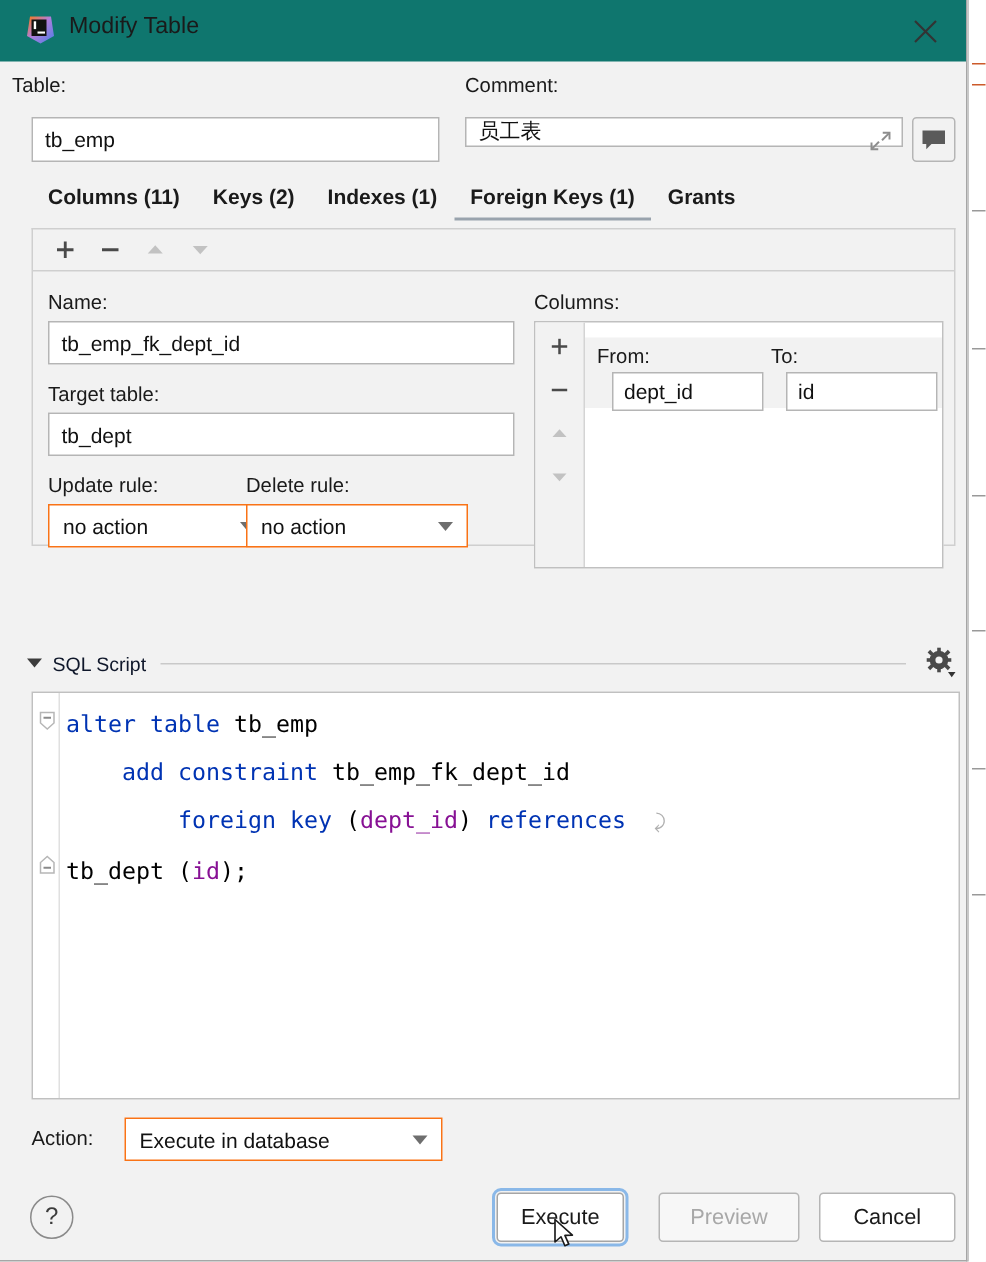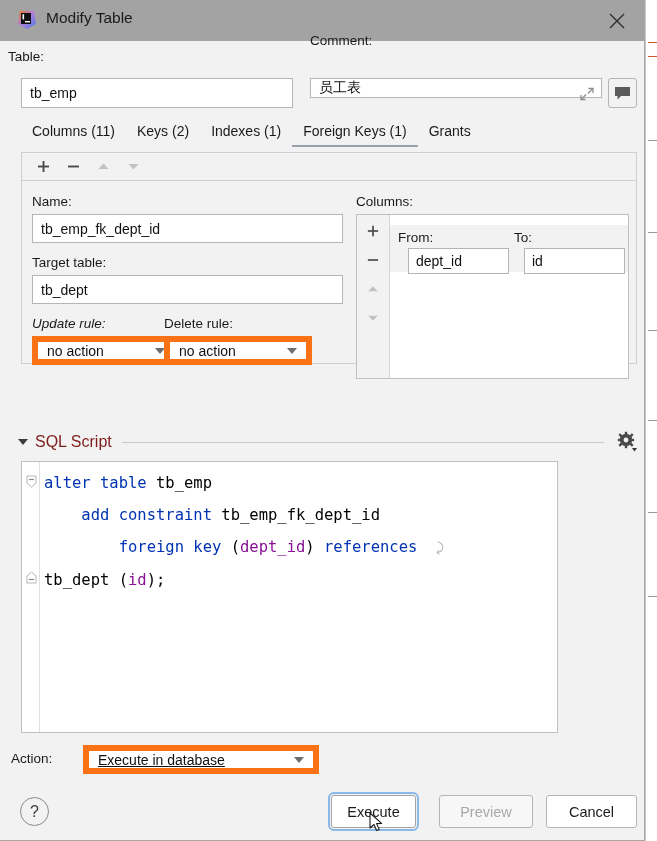--- a/index.html
+++ b/index.html
@@ -21,21 +21,21 @@
   #dialog {
     position: absolute; top: 0; left: 0;
     width: 645px; height: 841px;
     background: #f2f2f2;
     border: 1px solid #a6a6a6;
     border-top: none; border-left: none;
   }
 
   
   #titlebar {
-    position: relative; height: 41px; background: #a3a3a3;
+    position: relative; height: 41px; background: #0f766e;
   }
   #app-icon {
     position: absolute; left: 17px; top: 10px; width: 20px; height: 20px;
   }
   #title-text {
     position: absolute; left: 46px; top: 9px;
     font-size: 15.5px; color: #1a1a1a;
   }
   #close-btn {
     position: absolute; right: 14px; top: 8px;
@@ -50,39 +50,39 @@
     position: absolute;
     background: #ffffff;
     border: 1px solid #b5b5b5;
     font-size: 14px; color: #111;
     padding: 0 8px;
     display: flex; align-items: center;
     font-family: "Liberation Sans", sans-serif;
   }
   #table-label { left: 8px; top: 49px; }
   #table-input { left: 21px; top: 78px; width: 272px; height: 30px; }
-  #comment-label { left: 310px; top: 33px; }
+  #comment-label { left: 310px; top: 49px; }
   #comment-input { left: 310px; top: 78px; width: 292px; height: 20px; }
   #comment-expand {
     position: absolute; right: 6px; top: 7px; width: 16px; height: 16px;
   }
   #comment-btn {
     position: absolute; left: 608px; top: 78px; width: 29px; height: 30px;
     background: #f2f2f2; border: 1px solid #b5b5b5; border-radius: 3px;
     display:flex; align-items:center; justify-content:center; cursor:pointer;
   }
 
   
   #tabs {
     position: absolute; left: 21px; top: 122px; width: 604px; height: 27px;
     display: flex; align-items: flex-start;
   }
   .tab {
     font-size: 14px; color: #1a1a1a; padding: 1px 11px 6px 11px;
-    cursor: pointer; white-space: nowrap;
+    cursor: pointer; white-space: nowrap; font-weight: bold;
   }
   .tab.active { border-bottom: 2.5px solid #99a3ad; }
 
   
   #fk-toolbar {
     position: absolute; left: 21px; top: 152px; width: 616px; height: 28px;
     background: #f2f2f2; border: 1px solid #cfcfcf; border-bottom: none;
     display: flex; align-items: center; padding-left: 8px; gap: 4px;
   }
   .tb-btn {
@@ -93,26 +93,26 @@
 
   
   #detail {
     position: absolute; left: 21px; top: 180px; width: 616px; height: 184px;
     background: #f2f2f2; border: 1px solid #cfcfcf;
   }
   #name-label { left: 10px; top: 13px; }
   #name-input { left: 10px; top: 33px; width: 311px; height: 29px; }
   #target-label { left: 10px; top: 74px; }
   #target-input { left: 10px; top: 94px; width: 311px; height: 29px; }
-  #update-label { left: 10px; top: 135px; font-style: italic; }
+  #update-label { left: 10px; top: 135px; }
   #delete-label { left: 142px; top: 135px; }
 
   .combo {
     position: absolute;
-    background: #ffffff; border: 6px solid #f97316;
+    background: #ffffff; border: 1px solid #f97316;
     height: 29px; font-size: 14px; color: #111;
     display: flex; align-items: center; padding-left: 9px;
     cursor: pointer;
   }
   .combo .arrow {
     position: absolute; right: 9px; top: 50%; transform: translateY(-50%);
     width: 0; height: 0; border-left: 5.5px solid transparent;
     border-right: 5.5px solid transparent; border-top: 6px solid #6e6e6e;
   }
   #update-combo { left: 10px; top: 155px; width: 148px; }
@@ -147,26 +147,26 @@
   
   #sql-header {
     position: absolute; left: 18px; top: 430px; width: 620px; height: 24px;
     display: flex; align-items: center;
   }
   #sql-triangle {
     width: 0; height: 0; border-left: 5.5px solid transparent;
     border-right: 5.5px solid transparent; border-top: 6.5px solid #3c3c3c;
     margin-right: 7px; cursor: pointer;
   }
-  #sql-title { font-size: 16px; color: #7f1d1d; white-space: nowrap; }
+  #sql-title { font-size: 13px; color: #0f172a; white-space: nowrap; }
   #sql-rule { flex: 1; height: 1px; background: #c9c9c9; margin: 0 12px 0 10px; }
   #sql-gear { width: 22px; height: 22px; cursor: pointer; position: relative; }
 
   #editor {
-    position: absolute; left: 21px; top: 461px; width: 537px; height: 272px;
+    position: absolute; left: 21px; top: 461px; width: 619px; height: 272px;
     background: #ffffff; border: 1px solid #c0c0c0;
     overflow: hidden;
   }
   #gutter {
     position: absolute; left: 0; top: 0; width: 18px; height: 100%;
     background: #ffffff; border-right: 1px solid #e0e0e0;
   }
   #code {
     position: absolute; left: 22px; top: 5px; right: 4px;
     font-family: "DejaVu Sans Mono", monospace;
@@ -177,22 +177,22 @@
   .ident { color: #000000; }
   .col { color: #871094; }
   .punc { color: #000000; }
   .wrapmark { color: #b0b0b0; font-size: 13px; }
 
   .fold {
     position: absolute; left: 3px; width: 13px; height: 13px; cursor: pointer;
   }
 
   
-  #action-label { left: 11px; top: 751px; }
-  #action-combo { left: 83px; top: 745px; width: 236px; text-decoration: underline; }
+  #action-label { left: 21px; top: 751px; }
+  #action-combo { left: 83px; top: 745px; width: 212px; }
 
   #help-btn {
     position: absolute; left: 20px; top: 797px; width: 29px; height: 29px;
     border: 1.4px solid #8a8a8a; border-radius: 50%;
     display: flex; align-items: center; justify-content: center;
     font-size: 16px; color: #3c3c3c; cursor: pointer;
   }
   .dlg-btn {
     position: absolute; top: 795px; height: 33px;
     background: #ffffff; border: 1px solid #b5b5b5; border-radius: 3px;

